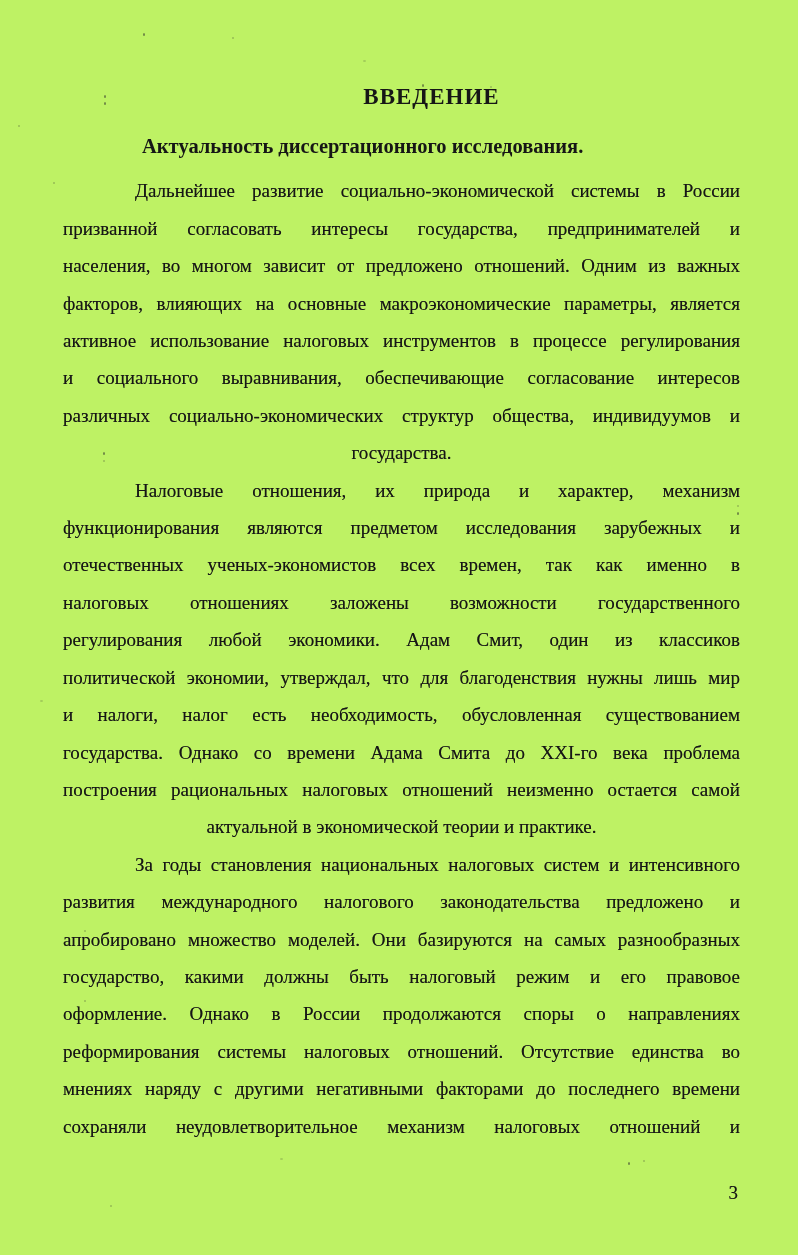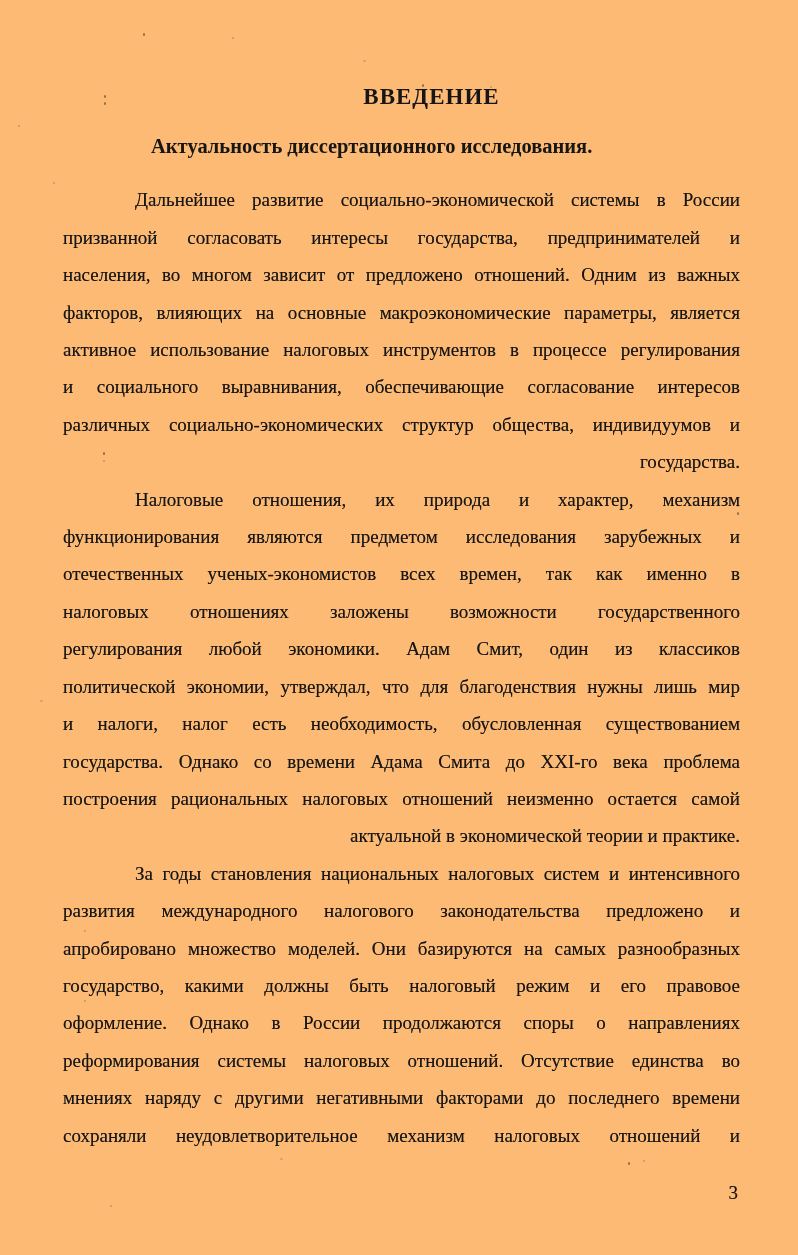--- a/index.html
+++ b/index.html
@@ -5,57 +5,57 @@
   html, body {
     margin: 0;
     padding: 0;
     background: #e8e8e8;
   }
   .page {
     position: relative;
     width: 798px;
     height: 1255px;
     margin: 0 auto;
-    background: #fdba74;
+    background: #bef264;
     overflow: hidden;
     font-family: "Liberation Serif", "DejaVu Serif", serif;
     color: #161616;
     box-sizing: border-box;
     padding: 84px 58px 0 63px;
   }
   .title {
     font-size: 23px;
     font-weight: bold;
     letter-spacing: 1px;
     text-align: center;
     margin: 0 0 18px 60px;
     line-height: 26px;
   }
   .heading {
     font-size: 20.5px;
     font-weight: bold;
-    margin: 16px;
+    margin: 7px;
     line-height: 37.4px;
     padding-left: 72px;
   }
   .para {
     margin: 0;
   }
   .line {
     font-size: 19px;
     line-height: 37.4px;
     white-space: normal;
     text-shadow: 0 0 0.5px rgba(20,20,20,0.55);
   }
   .just {
     text-align: justify;
     text-align-last: justify;
   }
   .last {
-    text-align: right;
+    text-align: center;
   }
   .indent {
     padding-left: 72px;
   }
   .page-number {
     position: absolute;
     top: 1182px;
     right: 60px;
     font-size: 19px;
     text-shadow: 0 0 0.5px rgba(20,20,20,0.55);

